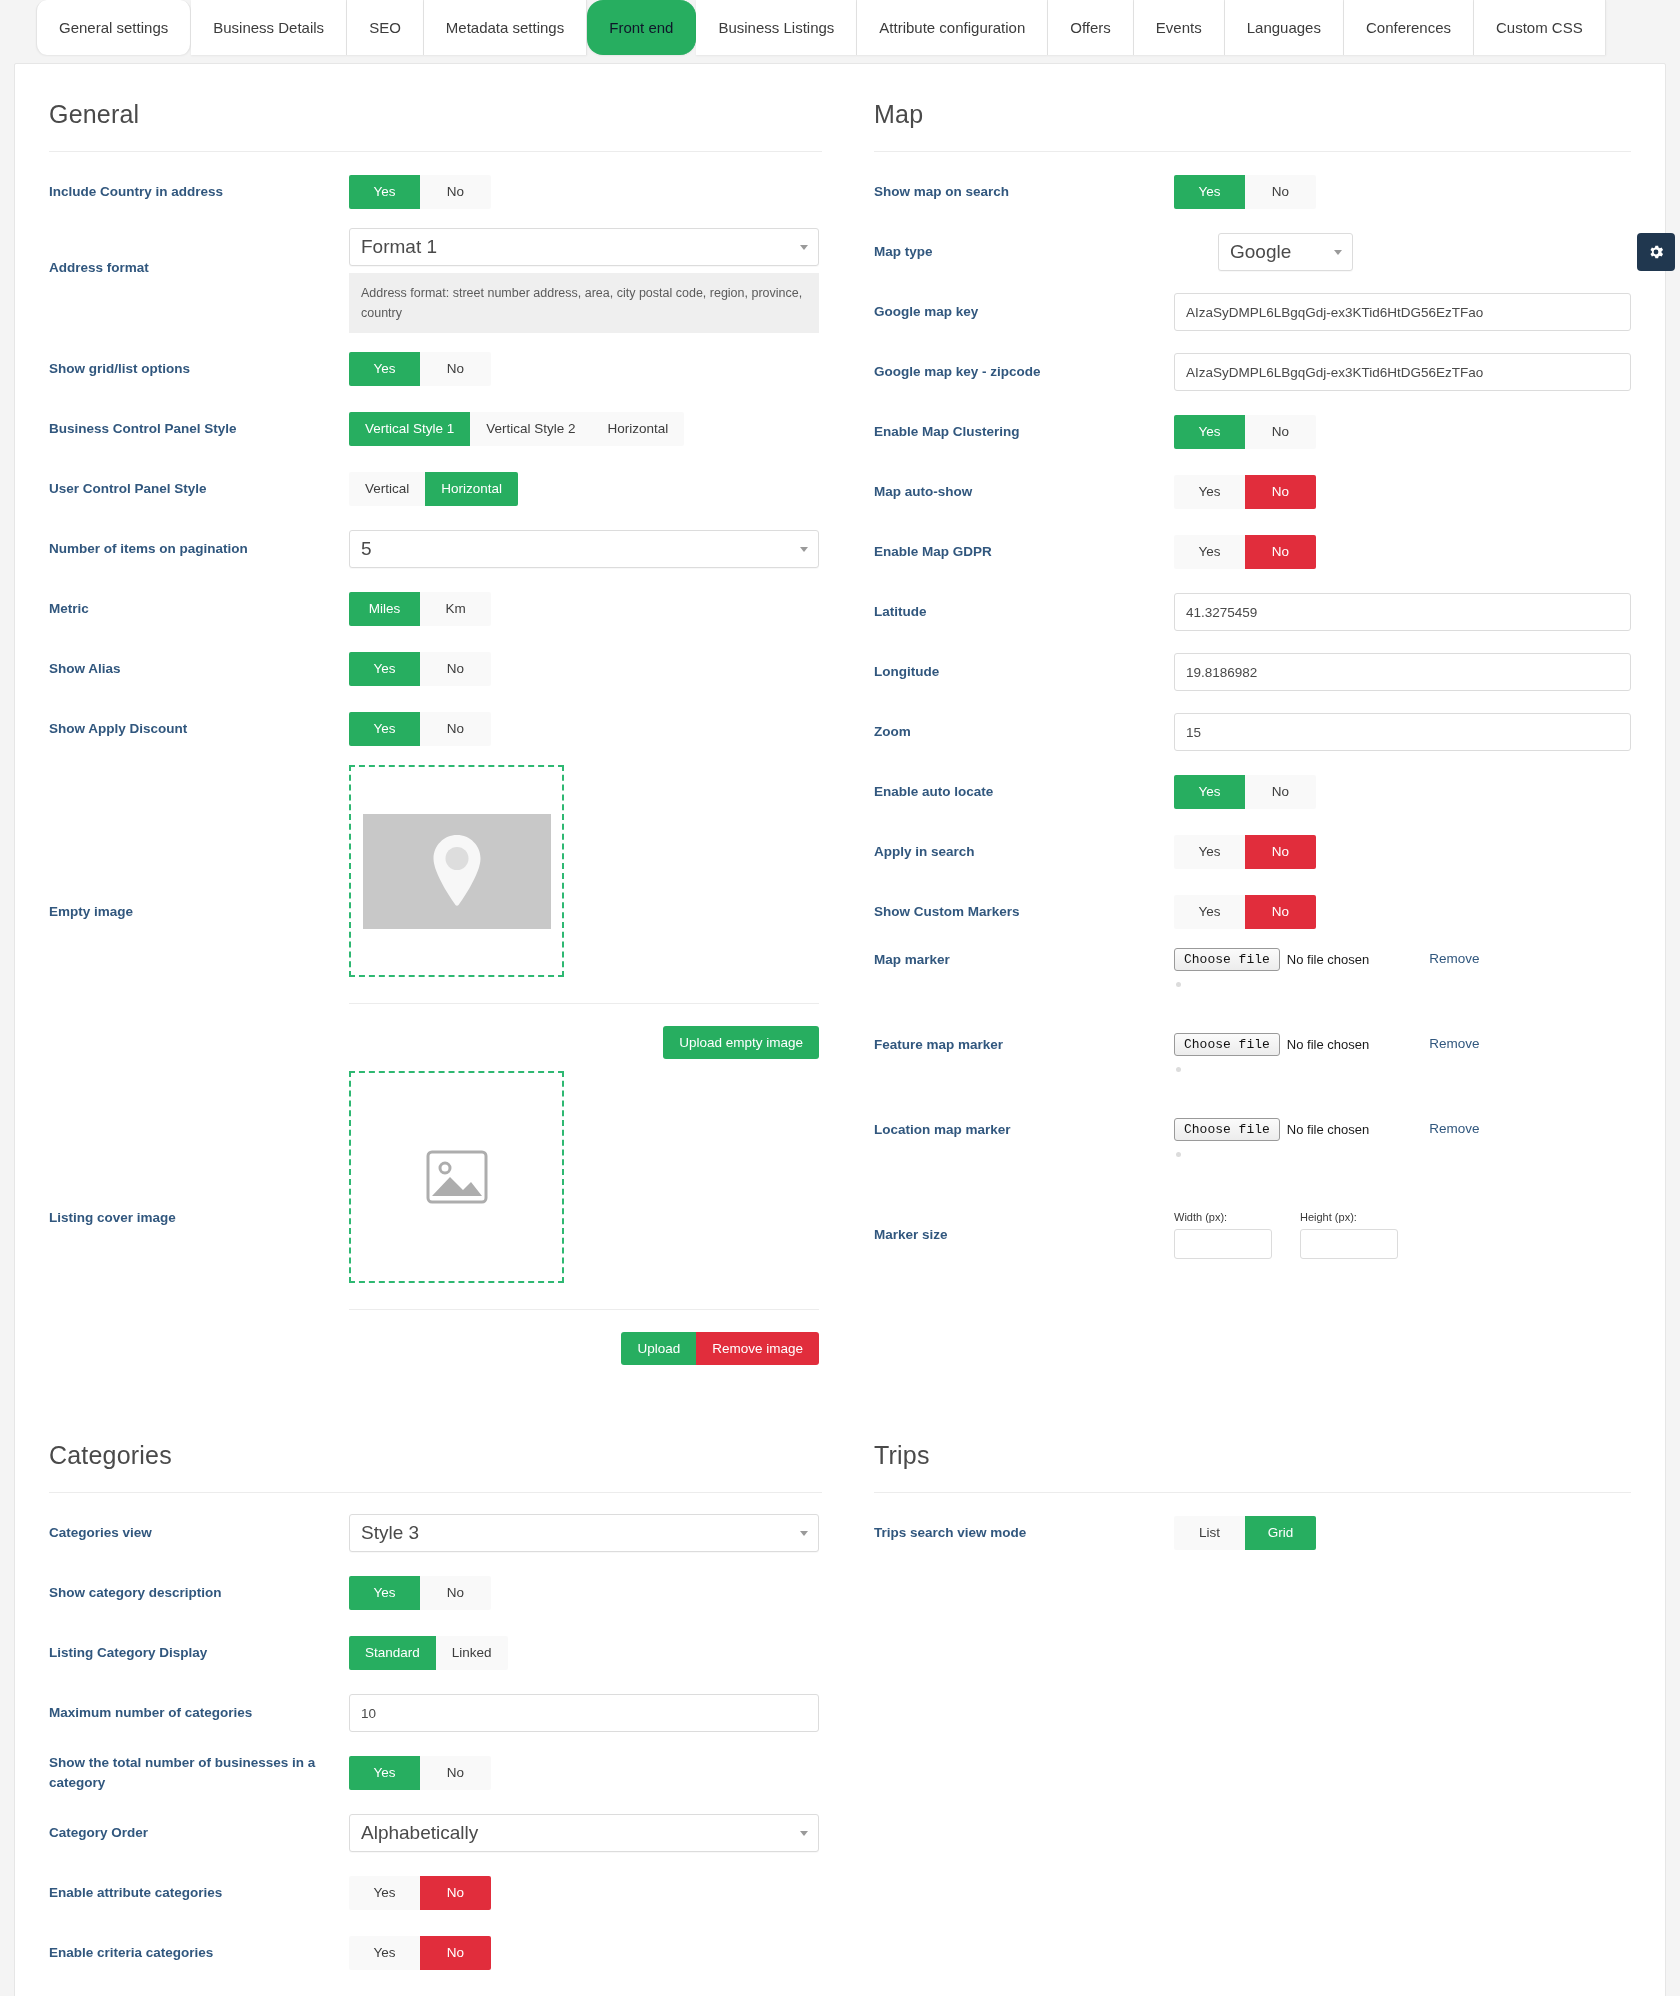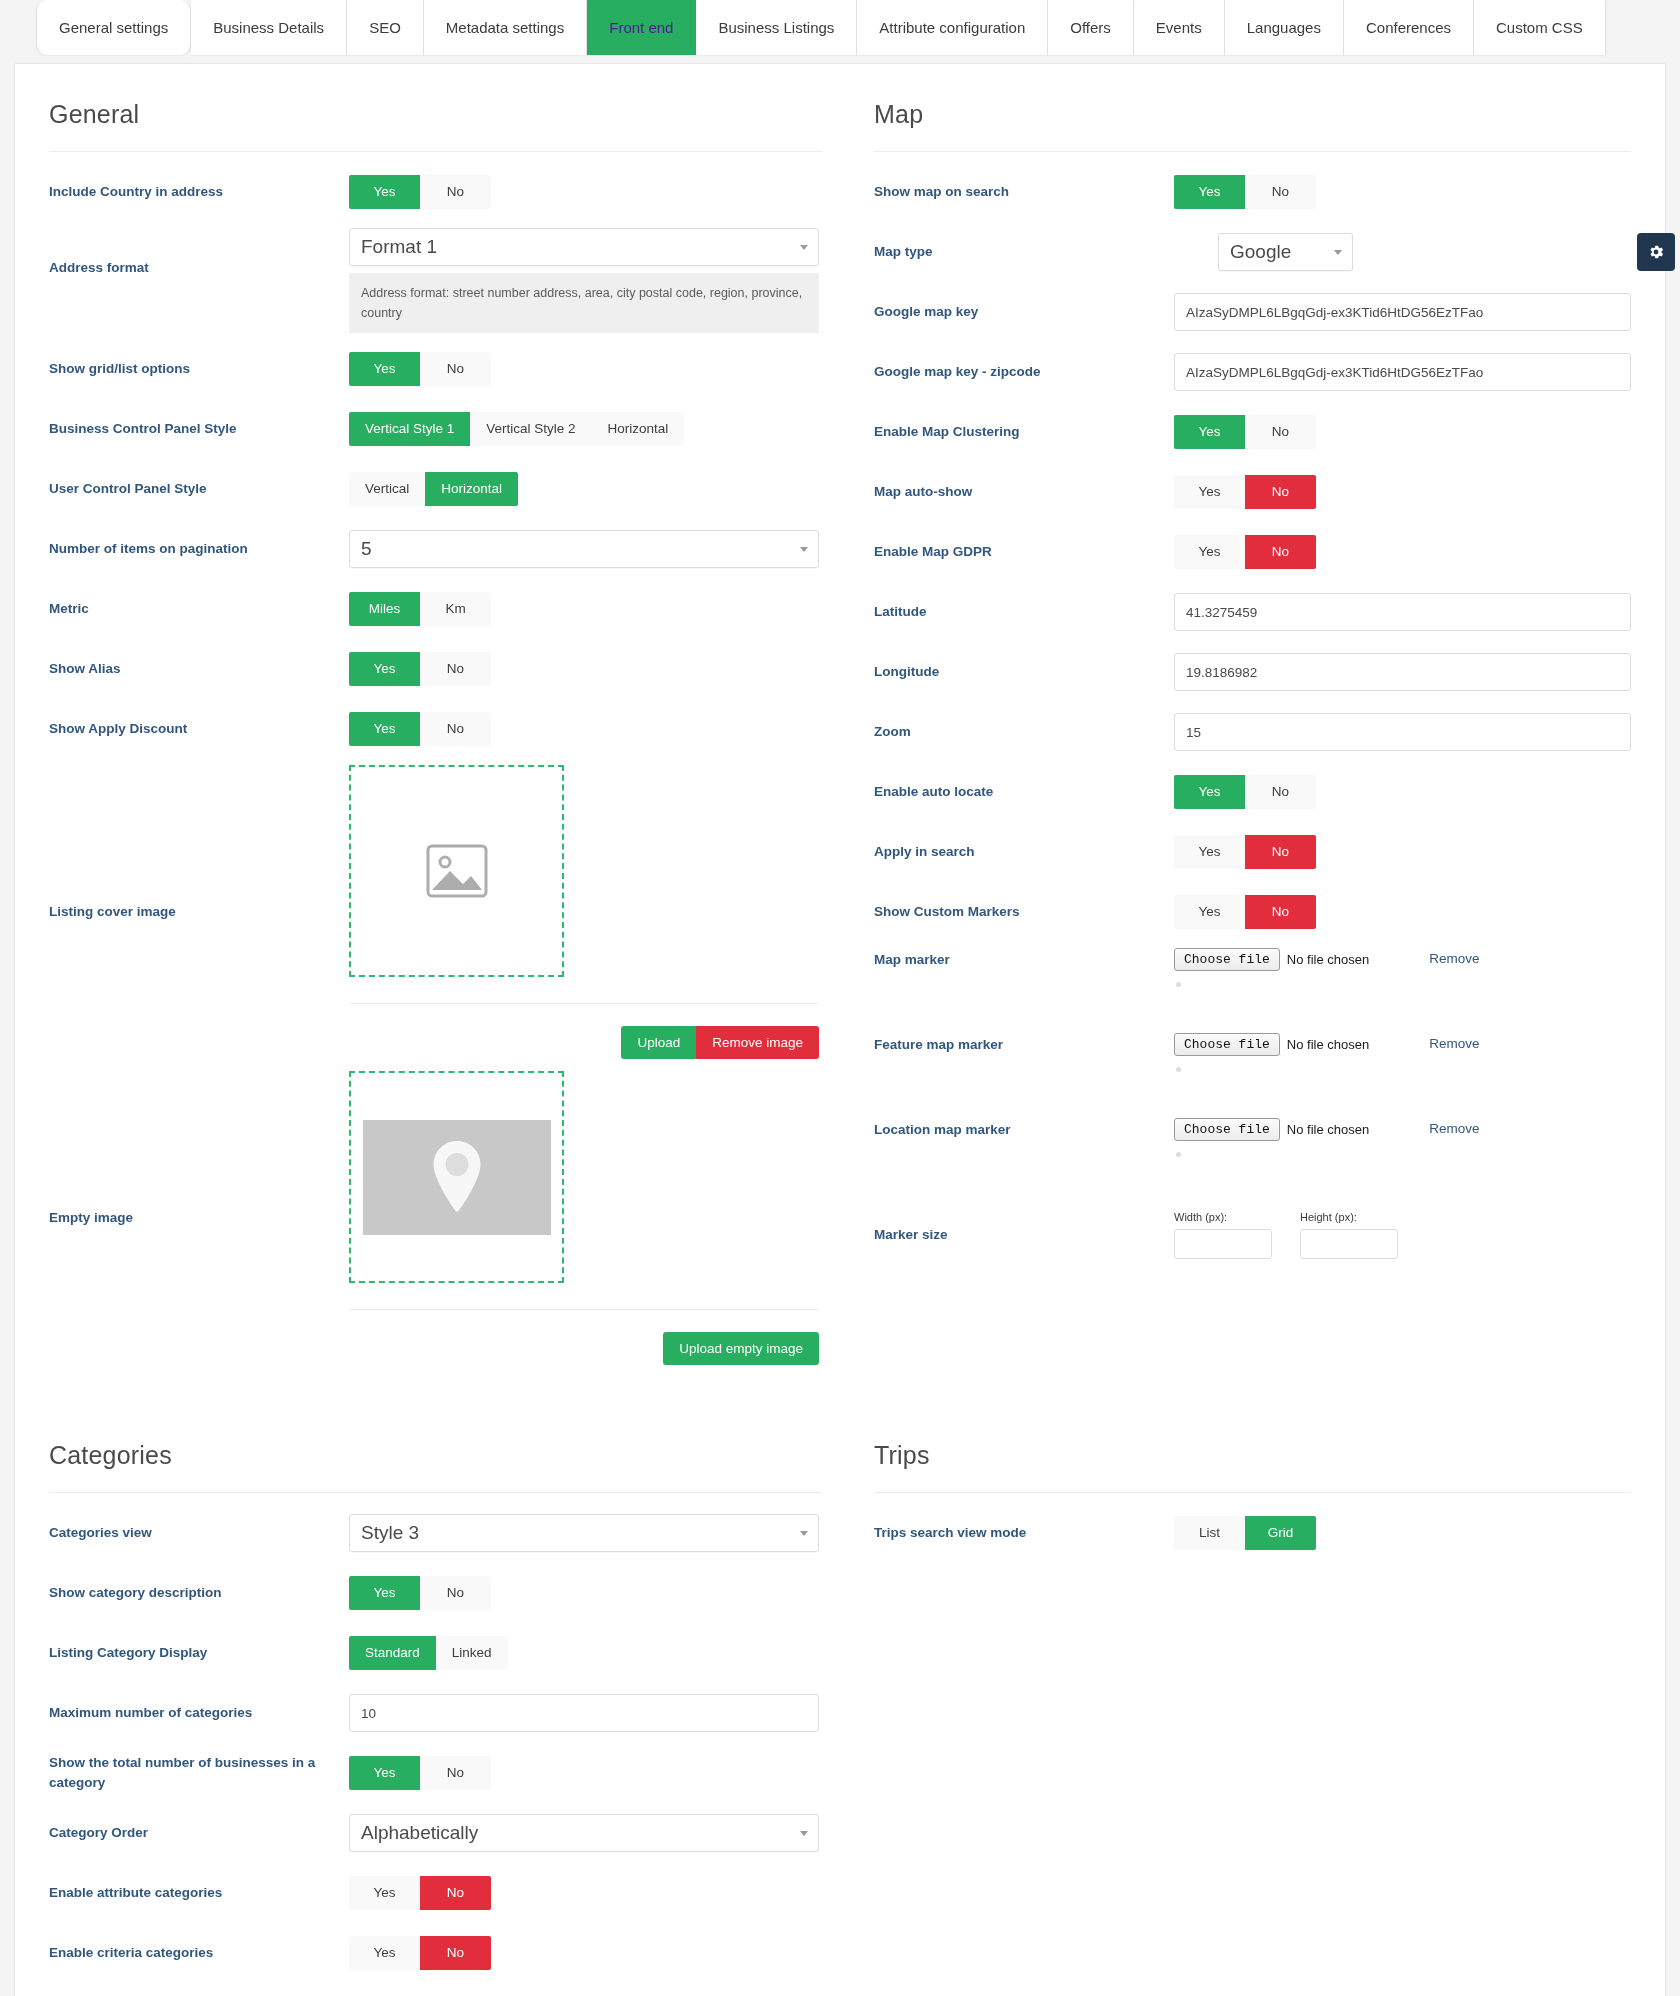--- a/index.html
+++ b/index.html
@@ -28,22 +28,23 @@
     padding: 0 22px;
     font-size: 15px;
     color: #3c3c3c;
     white-space: nowrap;
     cursor: pointer;
     box-shadow: 0 1px 2px rgba(0,0,0,0.06);
   }
   .tab:first-child { border-left: 1px solid #e4e4e4; border-radius: 11px; }
   .tab.active {
     background: #27ae60;
-    color: #4c1d95;
+    color: #0f172a;
     border-right-color: #27ae60;
+    border-radius: 16px;
   }
 
   
   .panel {
     margin: 8px 14px 0 14px;
     background: #ffffff;
     border: 1px solid #e6e6e6;
     border-radius: 2px;
     min-height: 1930px;
     padding: 0 0 30px 0;
@@ -362,51 +363,51 @@
         <div class="lbl">Show Apply Discount</div>
         <div class="ctl">
           <div class="toggle">
             <button class="opt on-green">Yes</button>
             <button class="opt">No</button>
           </div>
         </div>
       </div>
 
       <div class="row" style="min-height:250px">
+        <div class="lbl">Empty image</div>
+        <div class="ctl">
+          <div class="dropzone">
+            <div class="imgthumb">
+              <svg class="pin" viewBox="0 0 58 76">
+                <path d="M29 2C16 2 5.5 12.5 5.5 25.5c0 15 18 41 22 46.5 0.8 1.1 2.2 1.1 3 0 4-5.5 22-31.5 22-46.5C52.5 12.5 42 2 29 2z" fill="#f7f7f7"></path>
+                <circle cx="29" cy="25.5" r="11.5" fill="#dddddd"></circle>
+              </svg>
+            </div>
+          </div>
+          <div class="uploadbar">
+            <button class="btn green">Upload empty image</button>
+          </div>
+        </div>
+      </div>
+
+      <div class="row" style="min-height:250px">
         <div class="lbl">Listing cover image</div>
         <div class="ctl">
           <div class="dropzone cover">
             <svg class="photo-icon" viewBox="0 0 62 54">
               <rect x="2" y="2" width="58" height="50" rx="4" fill="none" stroke="#adadad" stroke-width="3"></rect>
               <circle cx="19" cy="18" r="5" fill="none" stroke="#adadad" stroke-width="3"></circle>
               <path d="M6 46 L24 27 L37 40 L45 32 L56 46 Z" fill="#adadad"></path>
             </svg>
           </div>
           <div class="uploadbar">
             <div class="btn-group">
               <button class="btn green">Upload</button>
               <button class="btn red">Remove image</button>
             </div>
-          </div>
-        </div>
-      </div>
-
-      <div class="row" style="min-height:250px">
-        <div class="lbl">Empty image</div>
-        <div class="ctl">
-          <div class="dropzone">
-            <div class="imgthumb">
-              <svg class="pin" viewBox="0 0 58 76">
-                <path d="M29 2C16 2 5.5 12.5 5.5 25.5c0 15 18 41 22 46.5 0.8 1.1 2.2 1.1 3 0 4-5.5 22-31.5 22-46.5C52.5 12.5 42 2 29 2z" fill="#f7f7f7"></path>
-                <circle cx="29" cy="25.5" r="11.5" fill="#dddddd"></circle>
-              </svg>
-            </div>
-          </div>
-          <div class="uploadbar">
-            <button class="btn green">Upload empty image</button>
           </div>
         </div>
       </div>
 
     </div>
 
     <div class="col right">
       <div class="section-title">Map</div>
       <div class="section-rule"></div>
 

